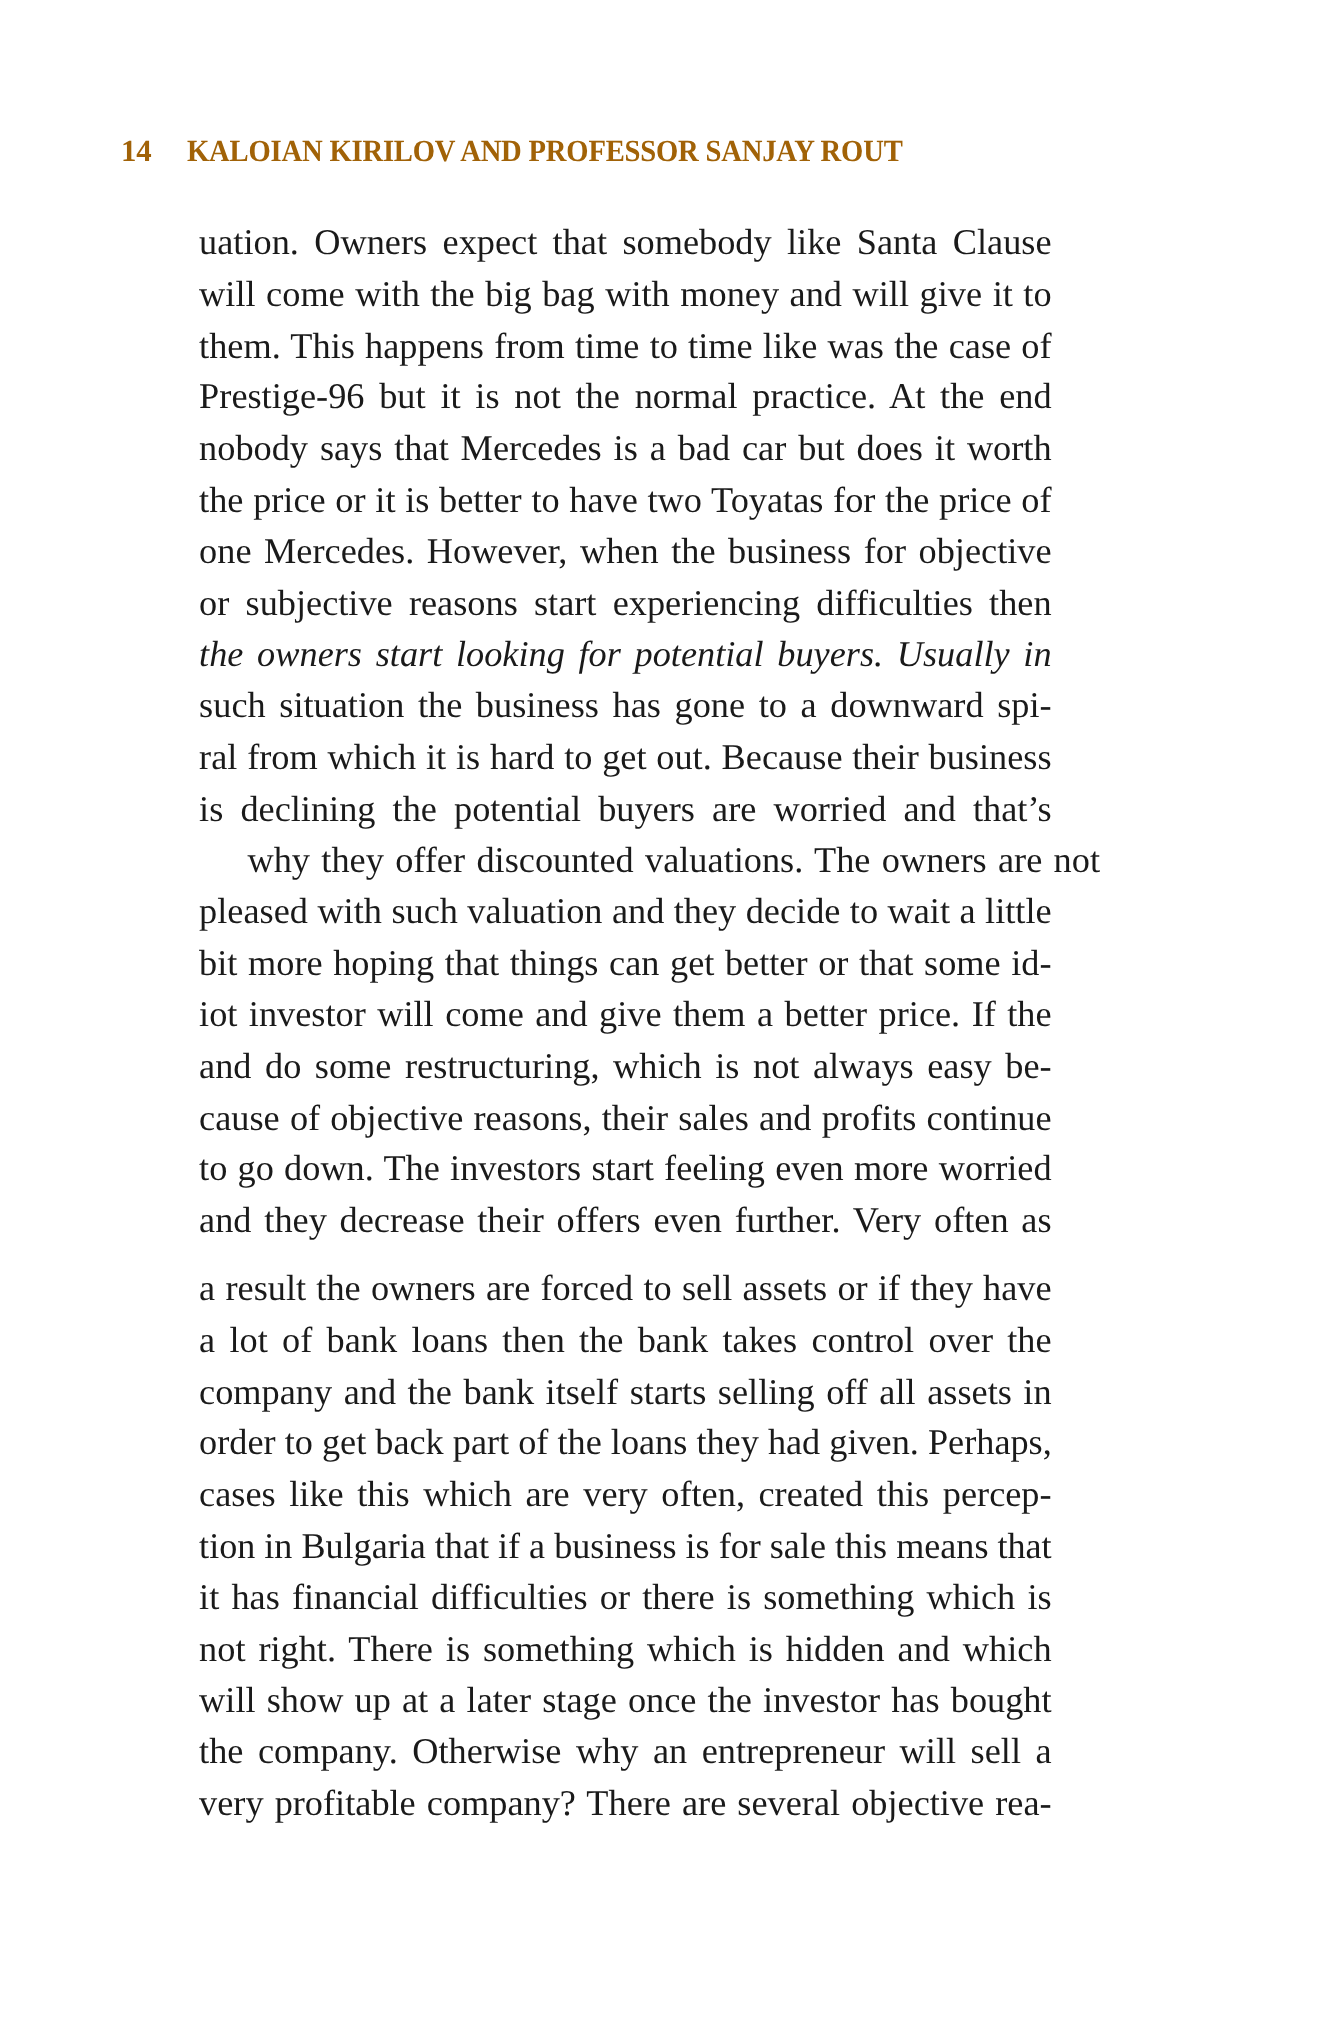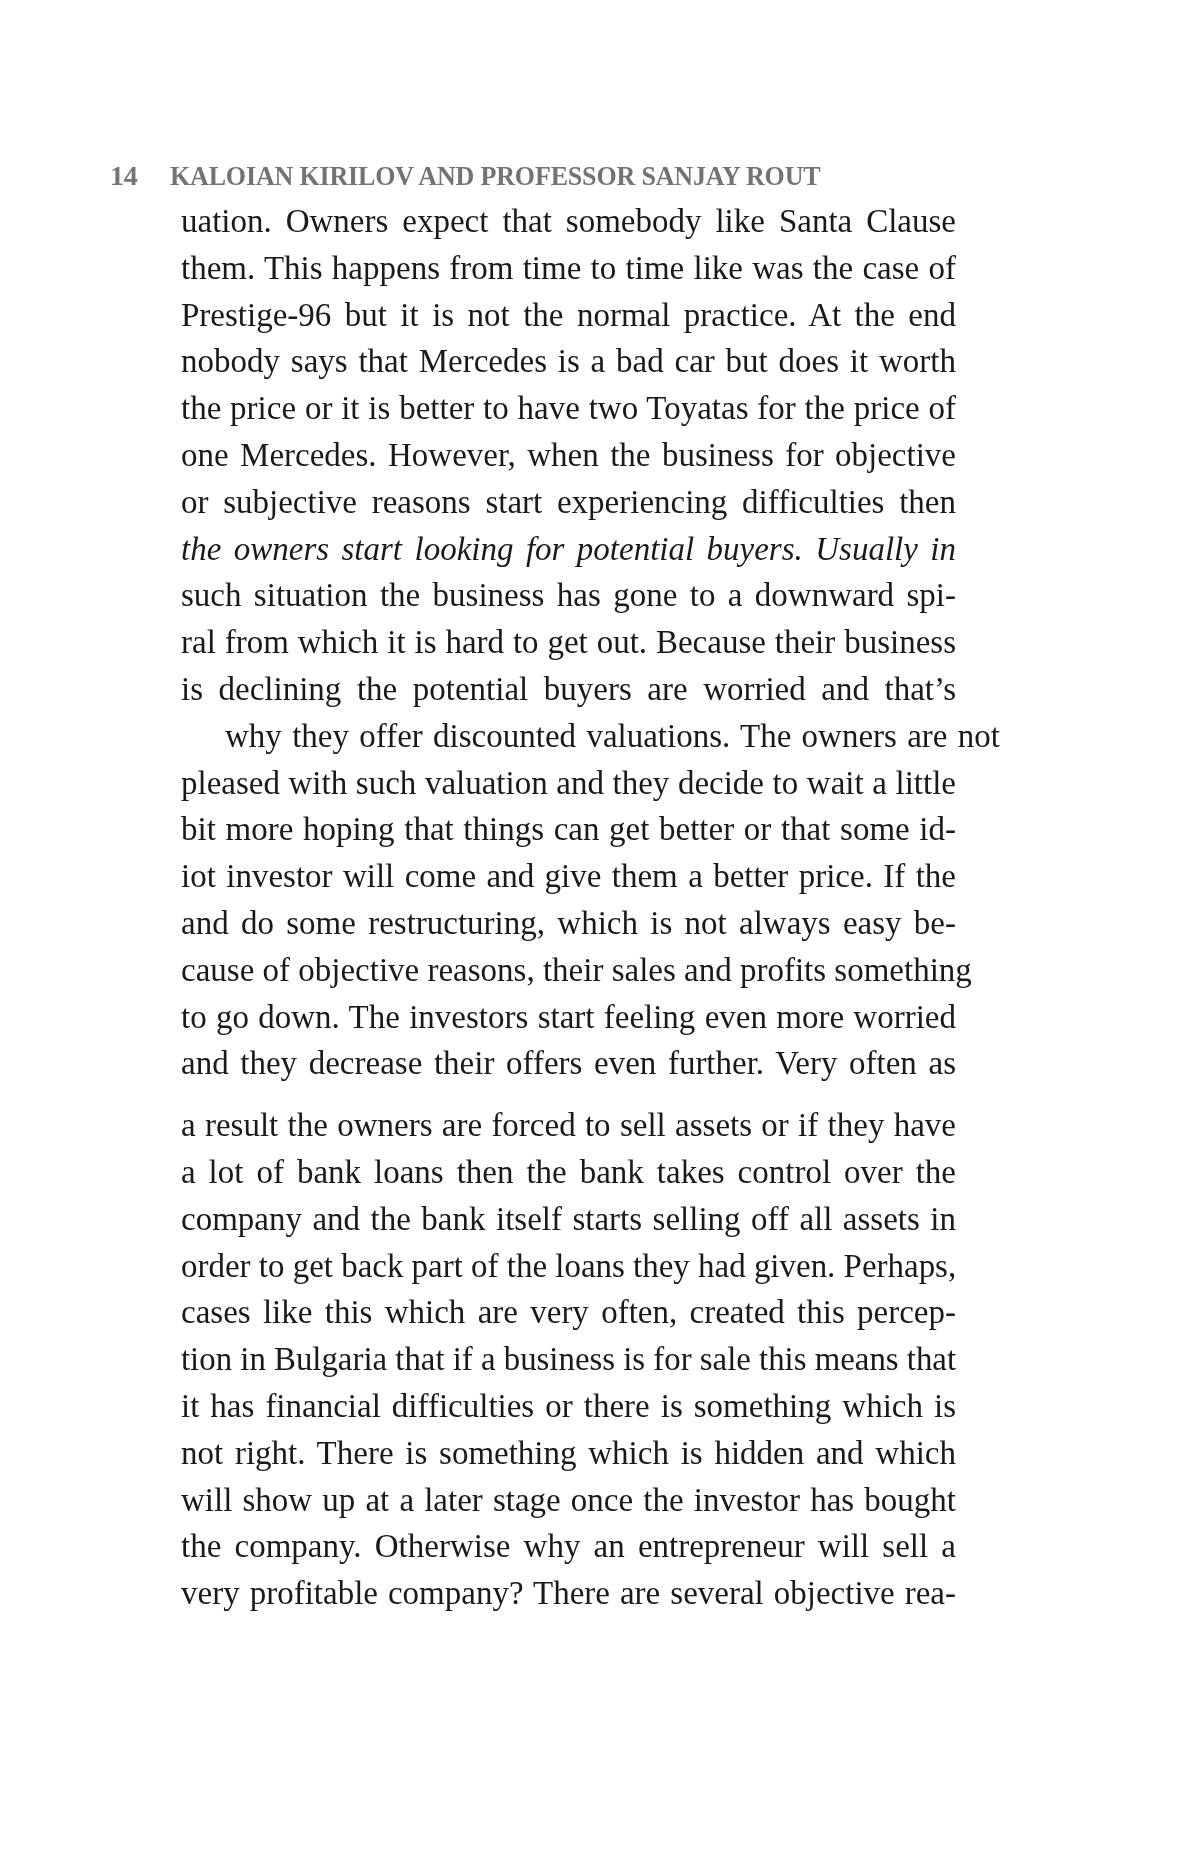--- a/index.html
+++ b/index.html
@@ -25,22 +25,21 @@
     position: absolute;
     left: 110px;
     top: 120px;
     width: 860px;
     height: 36px;
     font-weight: bold;
     font-size: 28px;
     line-height: 36px;
     letter-spacing: -0.2px;
     white-space: nowrap;
-    color: #737373;
-    margin-top: 38px;
+    color: #a16207;
   }
   .running-head .folio {
     display: inline-block;
     width: 60px;
   }
   .running-head .title {
     display: inline-block;
     transform: scaleX(0.93);
     transform-origin: left center;
   }
@@ -71,20 +70,23 @@
 
 <div class="page">
 
   <div class="running-head">
     <span class="folio">14</span><span class="title">KALOIAN KIRILOV AND PROFESSOR SANJAY ROUT</span>
   </div>
 
   <div class="body-text">
     <div class="line">
         <span style="display: block; width: 775px;">uation. Owners expect that somebody like Santa Clause</span>
+      </div>
+    <div class="line">
+        <span style="display: block; width: 775px;">will come with the big bag with money and will give it to</span>
       </div>
     <div class="line">
         <span style="display: block; width: 775px;">them. This happens from time to time like was the case of</span>
       </div>
     <div class="line">
         <span style="display: block; width: 775px;">Prestige-96 but it is not the normal practice. At the end</span>
       </div>
     <div class="line">
         <span style="display: block; width: 775px;">nobody says that Mercedes is a bad car but does it worth</span>
       </div>
@@ -118,21 +120,21 @@
     <div class="line">
         <span style="display: block; width: 775px;">bit more hoping that things can get better or that some id-</span>
       </div>
     <div class="line">
         <span style="display: block; width: 775px;">iot investor will come and give them a better price. If the</span>
       </div>
     <div class="line">
         <span style="display: block; width: 775px;">and do some restructuring, which is not always easy be-</span>
       </div>
     <div class="line">
-        <span style="display: block; width: 775px;">cause of objective reasons, their sales and profits something</span>
+        <span style="display: block; width: 775px;">cause of objective reasons, their sales and profits continue</span>
       </div>
     <div class="line">
         <span style="display: block; width: 775px;">to go down. The investors start feeling even more worried</span>
       </div>
     <div class="line">
         <span style="display: block; width: 775px;">and they decrease their offers even further. Very often as</span>
       </div>
     <div class="line">
         <span style="display: block; width: 775px; margin-top: 15px;">a result the owners are forced to sell assets or if they have</span>
       </div>

